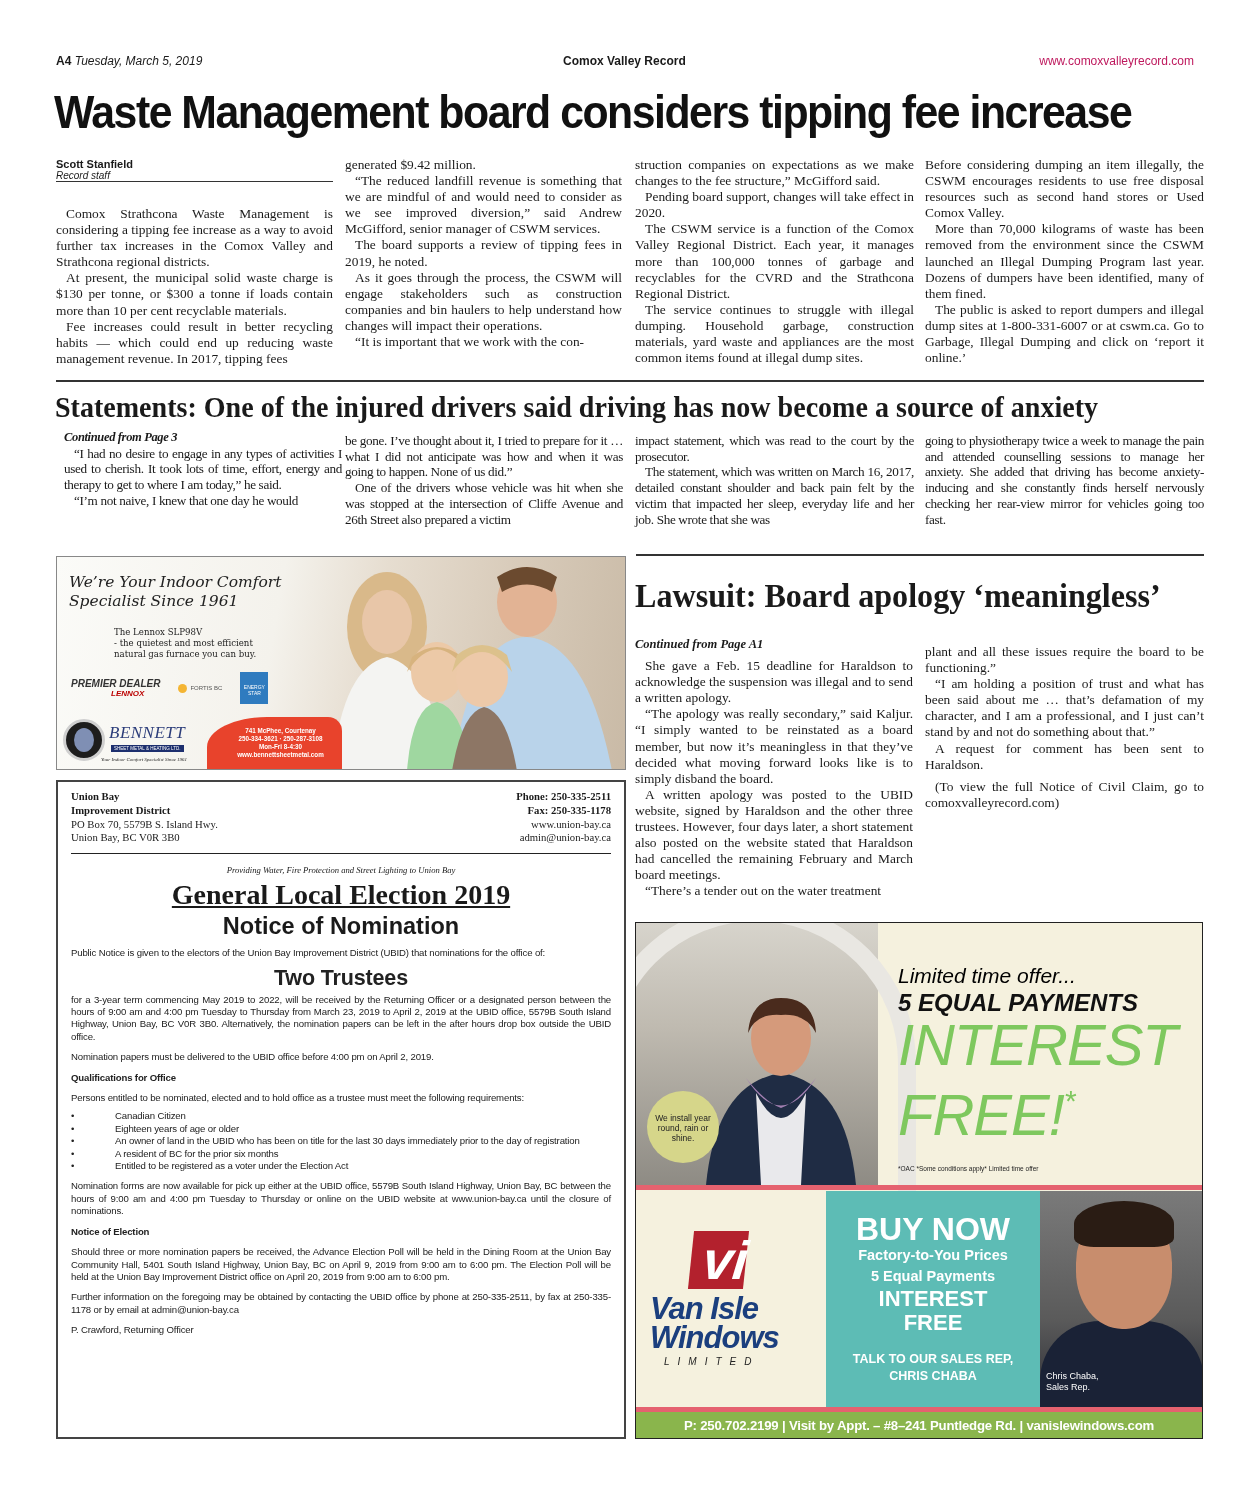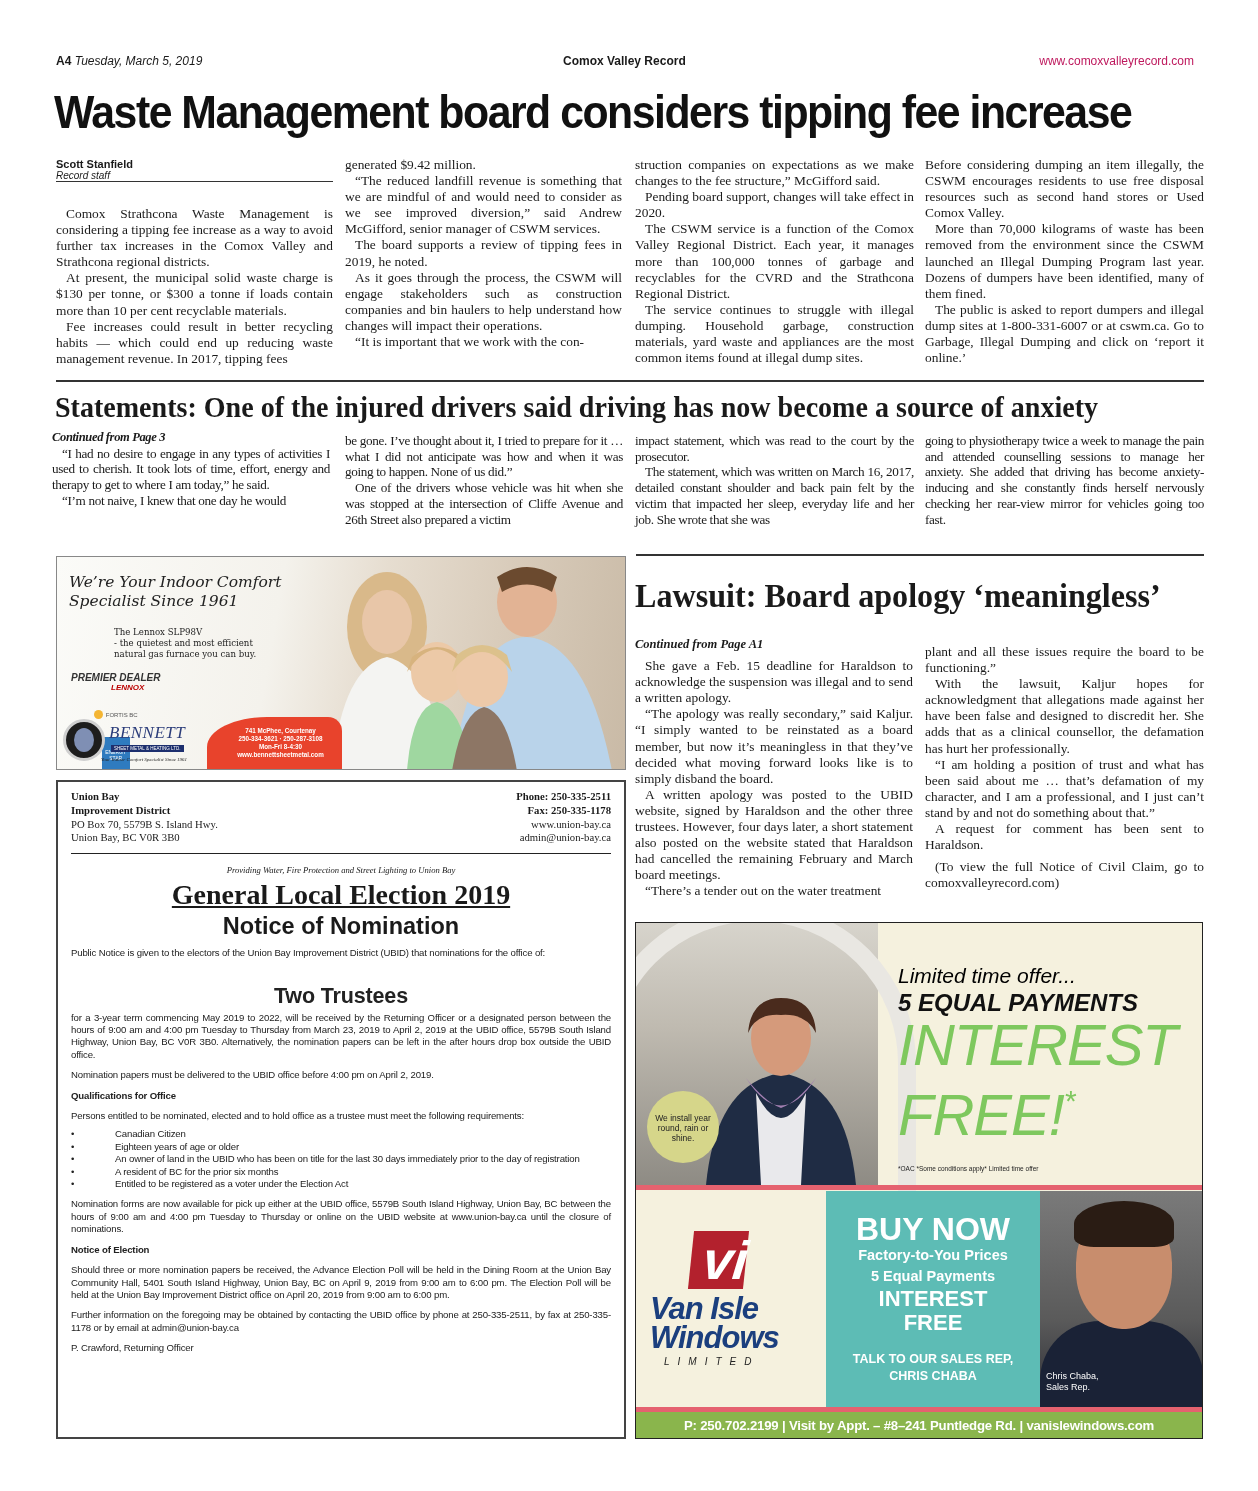--- a/index.html
+++ b/index.html
@@ -31,21 +31,21 @@
   .cont { font-style: italic; font-weight: bold; font-size: 12.5px; }
   .s-col { font-size: 13.2px; line-height: 15.7px; letter-spacing: -0.35px; text-align: justify; }
   .s-col p { text-indent: 10px; }
 
   
   .bennett { left: 56px; top: 556px; width: 570px; height: 214px; border: 1px solid #888; overflow: hidden;
     background: linear-gradient(100deg, #fbfbf8 0%, #f4f2ec 38%, #e6ddd0 55%, #d9ccbb 75%, #c9baa6 100%); }
   .bennett .photo { position: absolute; left: 255px; top: 0; width: 315px; height: 214px; }
   .bennett .tag { position: absolute; left: 12px; top: 16px; width: 230px; font-family: "DejaVu Serif", serif; font-style: italic; font-size: 15.5px; line-height: 19px; text-align: left; color: #222; }
   .bennett .lennox { position: absolute; left: 57px; top: 70px; font-family: "DejaVu Serif", serif; font-size: 8.6px; line-height: 11px; color: #222; }
-  .bennett .logos { position: absolute; left: 14px; top: 115px; display: flex; gap: 18px; align-items: center; flex-direction: column; }
+  .bennett .logos { position: absolute; left: 14px; top: 115px; display: flex; gap: 18px; align-items: center; }
   .premier { font-family: "Liberation Sans", sans-serif; font-style: italic; font-weight: bold; font-size: 10px; color: #333; }
   .premier .lx { display: block; color: #b00; font-size: 8px; margin-left: 40px; }
   .fortis { font-family: "Liberation Sans", sans-serif; font-size: 6px; color: #555; display: flex; align-items: center; gap: 3px; }
   .fortis .dot { width: 9px; height: 9px; border-radius: 50%; background: #f4b533; }
   .estar { width: 28px; height: 32px; background: #2f7bbf; color: #fff; font-size: 5px; text-align: center; padding-top: 12px; font-family: "Liberation Sans", sans-serif; }
   .bennett .redband { position: absolute; left: 150px; top: 160px; width: 135px; height: 54px; background: #e8432c; border-top-left-radius: 60px 30px; border-top-right-radius: 14px;
     font-family: "Liberation Sans", sans-serif; font-weight: bold; color: #fff; font-size: 6.3px; line-height: 8px; text-align: center; padding-top: 10px; padding-left: 12px; }
   .bennett .brand { position: absolute; left: 4px; top: 160px; width: 150px; height: 54px; }
   .bennett .medal { position: absolute; left: 2px; top: 2px; width: 42px; height: 42px; border-radius: 50%; background: #1d1d1d; border: 3px solid #cfcfcf; }
   .bennett .medal::after { content: ""; position: absolute; left: 8px; top: 6px; width: 20px; height: 24px; border-radius: 50%; background: #7f8fb4; }
@@ -57,21 +57,21 @@
   .notice { left: 56px; top: 780px; width: 570px; height: 659px; border: 2px solid #444; background: #fff; padding: 8px 13px 0 13px; }
   .nh { display: flex; justify-content: space-between; font-size: 10.7px; line-height: 13.8px; border-bottom: 1.5px solid #222; padding-bottom: 8px; }
   .nh .r { text-align: right; }
   .nh b { font-weight: bold; }
   .nmotto { text-align: center; font-style: italic; font-size: 8.6px; margin-top: 11px; }
   .ntitle { text-align: center; font-size: 28px; font-weight: bold; text-decoration: underline; margin-top: 4px; line-height: 32px; }
   .nsub { text-align: center; font-family: "Liberation Sans", sans-serif; font-weight: bold; font-size: 23.5px; line-height: 30px; }
   .nbody { font-family: "Liberation Sans", sans-serif; font-size: 9.6px; line-height: 12.4px; letter-spacing: -0.15px; color: #222; text-align: justify; }
   .nbody p { margin-top: 8px; }
   .nbody .h { font-weight: bold; }
-  .two { text-align: center; font-weight: bold; font-size: 21.5px; line-height: 26px; margin-top: 23px; }
+  .two { text-align: center; font-weight: bold; font-size: 21.5px; line-height: 26px; margin-top: 5px; }
   .nbody ul { list-style: none; margin-top: 6px; }
   .nbody li { position: relative; padding-left: 44px; }
   .nbody li::before { content: "•"; position: absolute; left: 0; }
 
   
   .headline3 { left: 635px; top: 574px; font-size: 34px; line-height: 44px; white-space: nowrap; transform: scaleX(0.945); transform-origin: left; }
   .headline3 b { font-weight: bold; }
 
   
   .vanisle { left: 635px; top: 922px; width: 568px; height: 517px; border: 1.5px solid #222; overflow: hidden; background: #f5f1de; }
@@ -145,21 +145,21 @@
   <p>More than 70,000 kilograms of waste has been removed from the environment since the CSWM launched an Illegal Dumping Program last year. Dozens of dumpers have been identified, many of them fined.</p>
   <p>The public is asked to report dumpers and illegal dump sites at 1-800-331-6007 or at cswm.ca. Go to Garbage, Illegal Dumping and click on ‘report it online.’</p>
 </div>
 
 <div class="abs rule" style="left:56px;top:380px;width:1148px;"></div>
 
 <h2 class="abs headline2">
   <b>Statements:</b>
   <span>One of the injured drivers said driving has now become a source of anxiety</span>
 </h2>
-<div class="abs s-col" style="left:52px;top:430px;width:278px;">
+<div class="abs s-col" style="left:64px;top:430px;width:278px;">
   <div class="cont">Continued from Page 3</div>
   <p>“I had no desire to engage in any types of activities I used to cherish. It took lots of time, effort, energy and therapy to get to where I am today,” he said.</p>
   <p>“I’m not naive, I knew that one day he would</p>
 </div>
 <div class="abs s-col" style="left:345px;top:433px;width:278px;">
   <p style="text-indent:0">be gone. I’ve thought about it, I tried to prepare for it … what I did not anticipate was how and when it was going to happen. None of us did.”</p>
   <p>One of the drivers whose vehicle was hit when she was stopped at the intersection of Cliffe Avenue and 26th Street also prepared a victim</p>
 </div>
 <div class="abs s-col" style="left:635px;top:433px;width:279px;">
   <p style="text-indent:0">impact statement, which was read to the court by the prosecutor.</p>
@@ -262,21 +262,20 @@
 </h2>
 <div class="abs col" style="left:635px;top:636px;width:278px;">
   <div class="cont" style="margin-bottom:6px">Continued from Page A1</div>
   <p>She gave a Feb. 15 deadline for Haraldson to acknowledge the suspension was illegal and to send a written apology.</p>
   <p>“The apology was really secondary,” said Kaljur. “I simply wanted to be reinstated as a board member, but now it’s meaningless in that they’ve decided what moving forward looks like is to simply disband the board.</p>
   <p>A written apology was posted to the UBID website, signed by Haraldson and the other three trustees. However, four days later, a short statement also posted on the website stated that Haraldson had cancelled the remaining February and March board meetings.</p>
   <p>“There’s a tender out on the water treatment</p>
 </div>
 <div class="abs col" style="left:925px;top:644px;width:279px;">
   <p class="noindent">plant and all these issues require the board to be functioning.”</p>
-  <p>With the lawsuit, Kaljur hopes for acknowledgment that allegations made against her have been false and designed to discredit her. She adds that as a clinical counsellor, the defamation has hurt her professionally.</p>
   <p>“I am holding a position of trust and what has been said about me … that’s defamation of my character, and I am a professional, and I just can’t stand by and not do something about that.”</p>
   <p>A request for comment has been sent to Haraldson.</p>
   <p style="margin-top:6px">(To view the full Notice of Civil Claim, go to comoxvalleyrecord.com)</p>
 </div>
 
 <div class="abs vanisle">
   <div class="vtop">
     <div class="vphoto1">
       <div class="arch"></div>
       <svg class="woman" viewBox="0 0 150 192">

